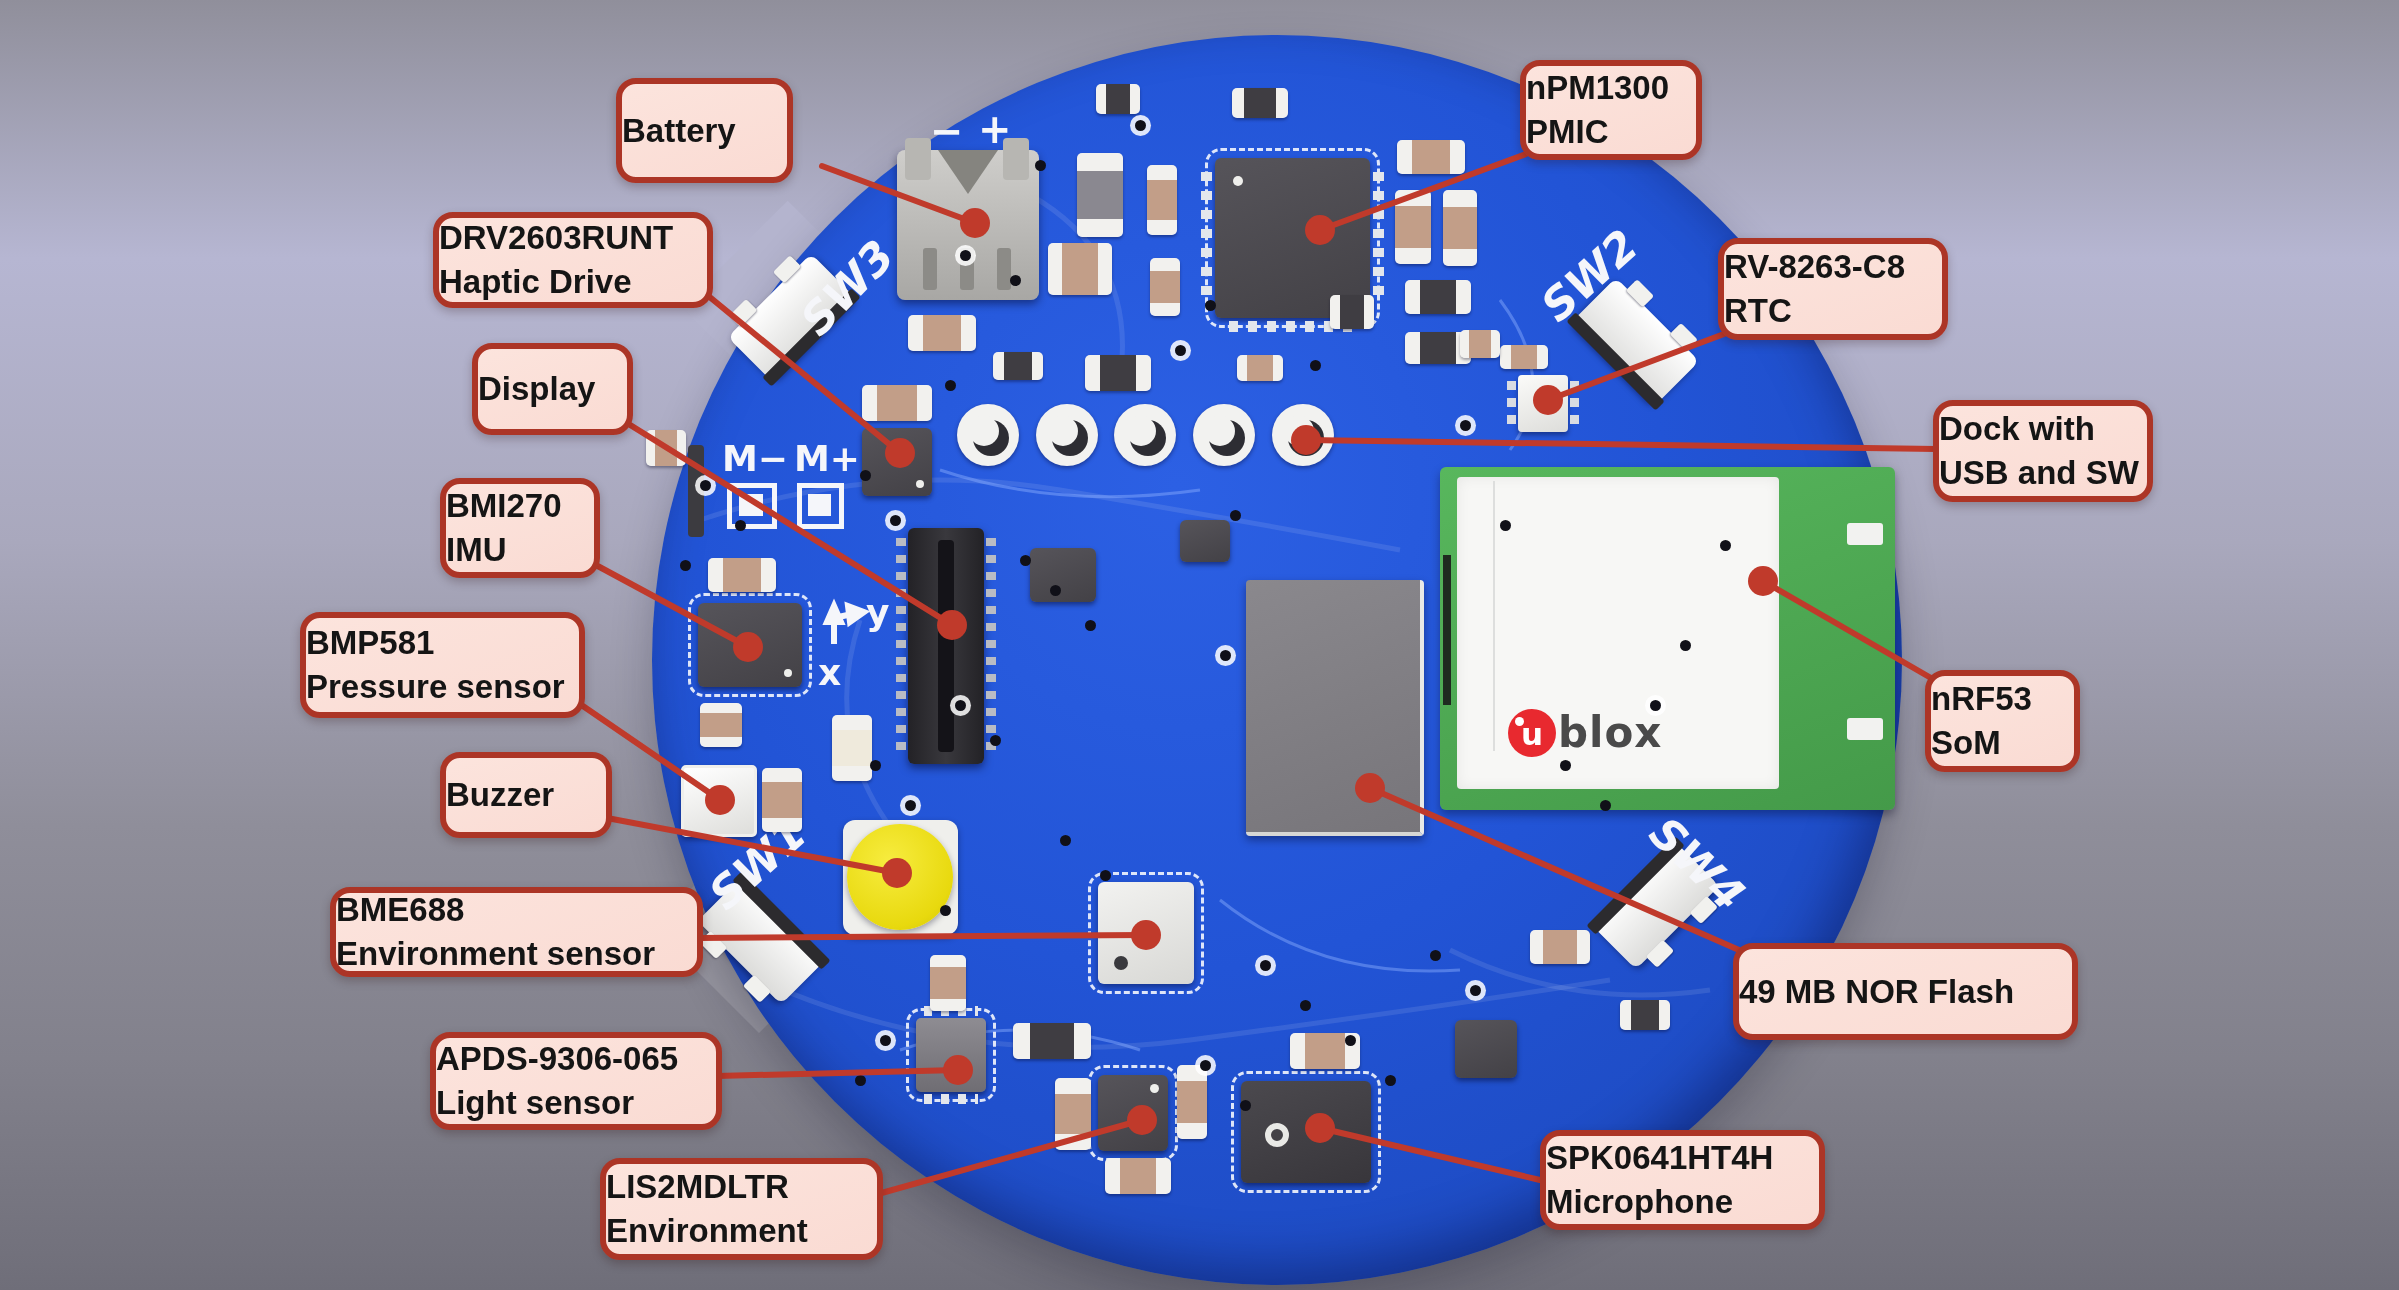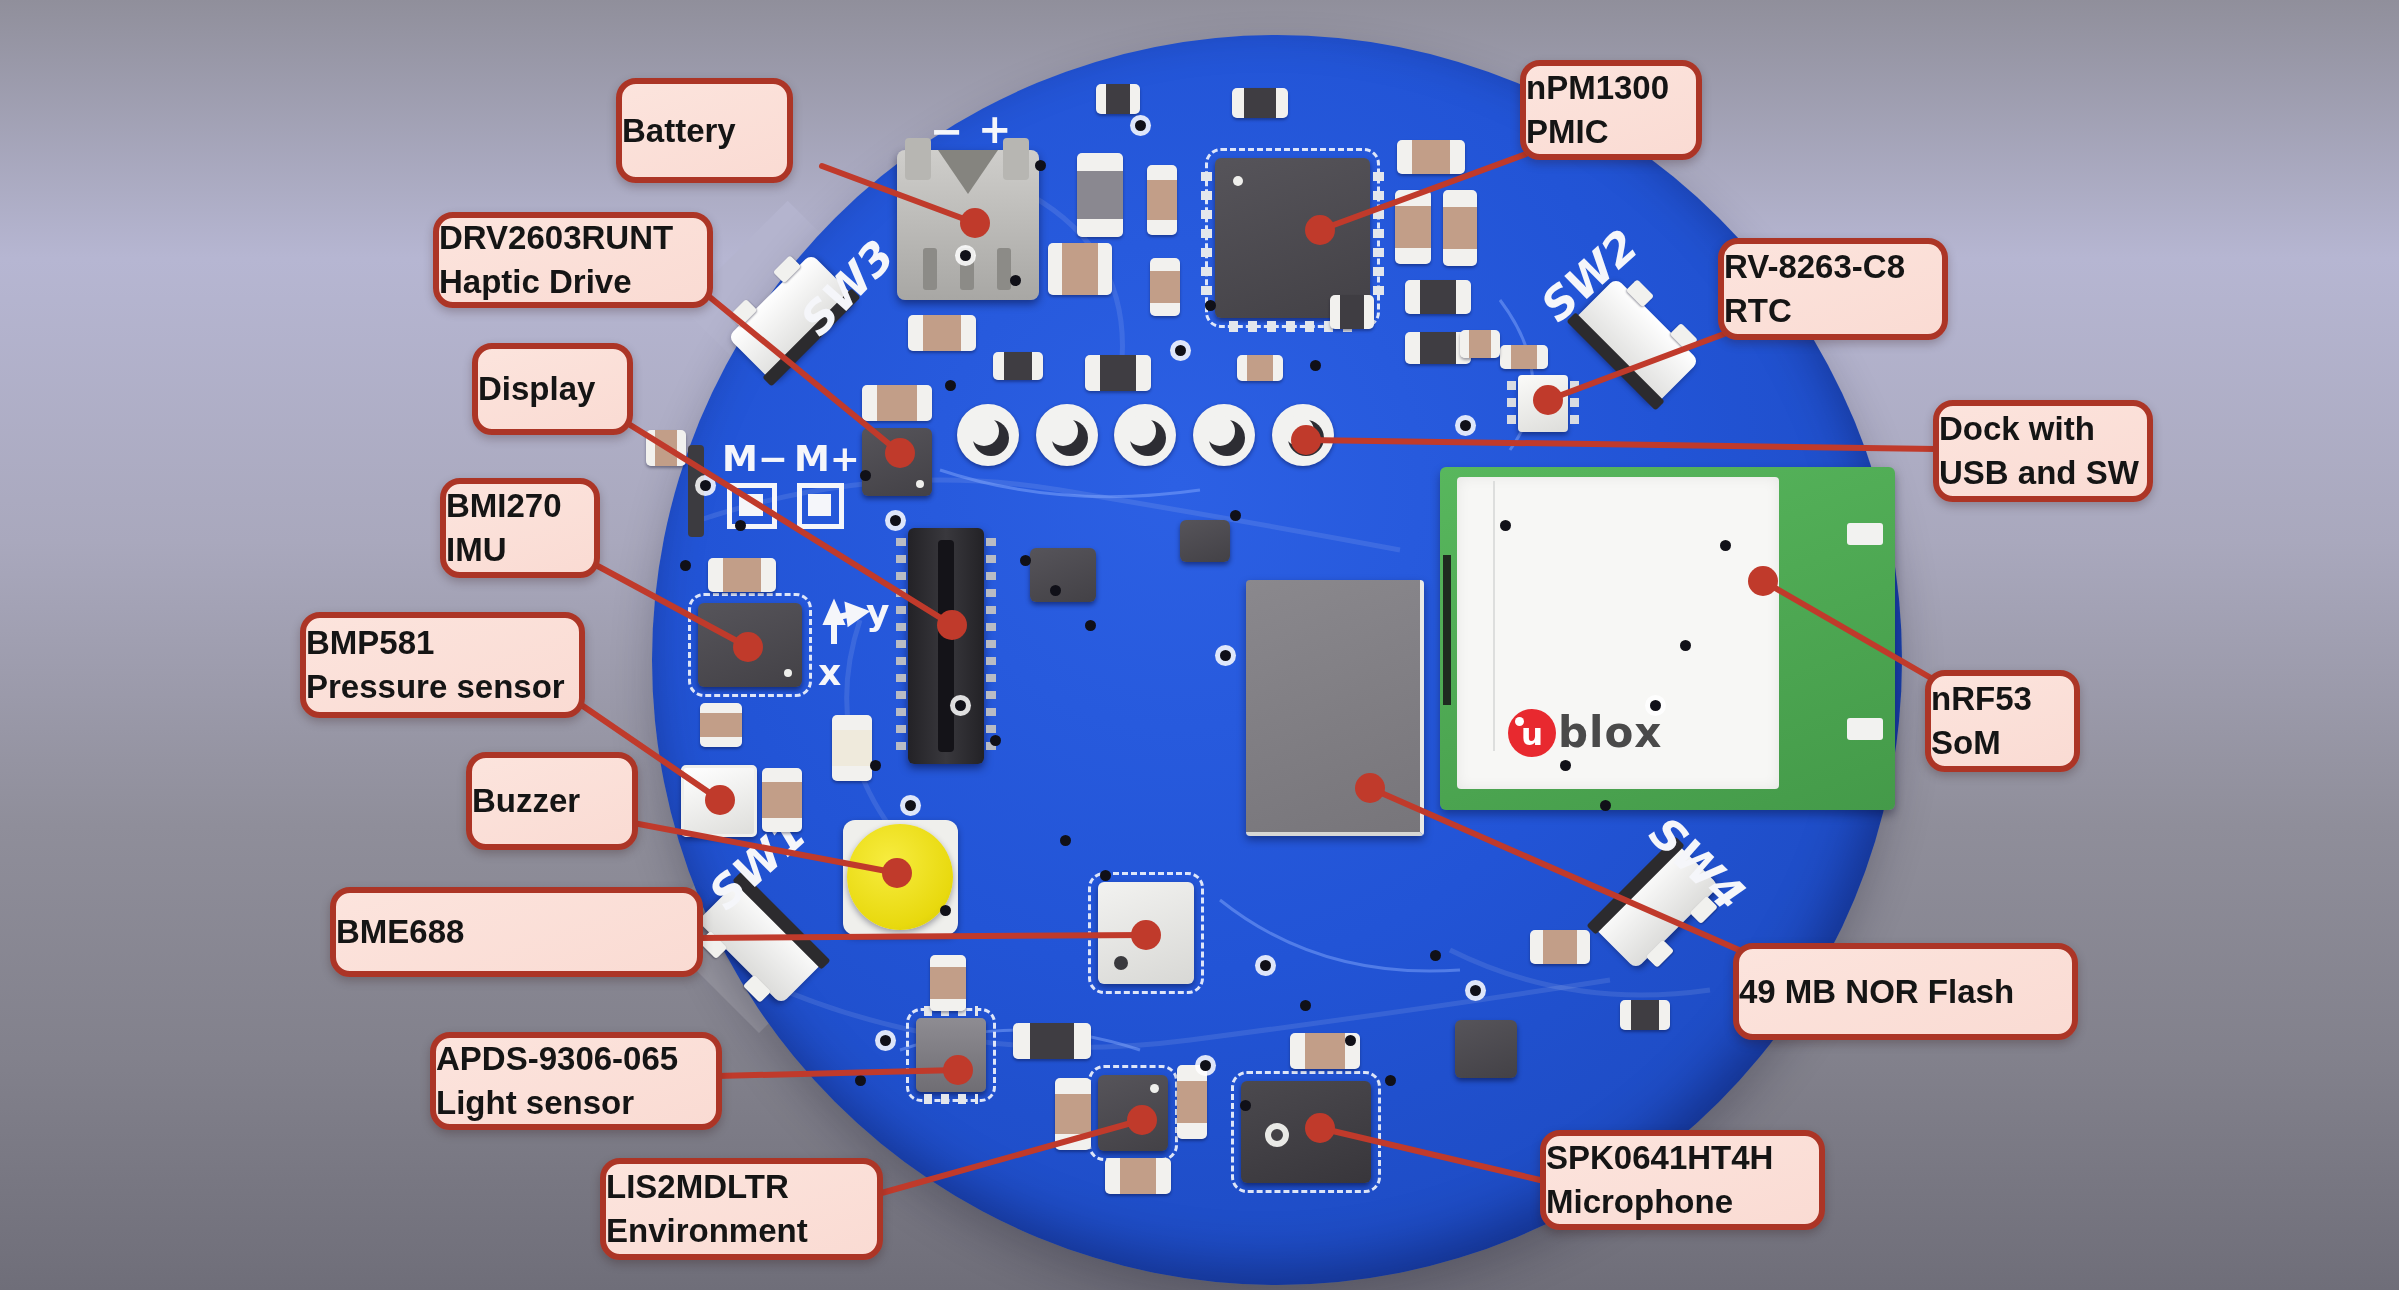--- a/index.html
+++ b/index.html
@@ -366,25 +366,26 @@
         <div>Display</div>
       </div>
       <div class="callout" style="left: 440px; top: 478px; width: 160px; height: 100px;">
         <div>BMI270</div>
         <div>IMU</div>
       </div>
       <div class="callout" style="left: 300px; top: 612px; width: 285px; height: 106px;">
         <div>BMP581</div>
         <div>Pressure sensor</div>
       </div>
-      <div class="callout" style="left: 440px; top: 752px; width: 172px; height: 98px; margin-left: 26px;">
+      <div class="callout" style="left: 440px; top: 752px; width: 172px; height: 86px;">
         <div>Buzzer</div>
       </div>
       <div class="callout" style="left: 330px; top: 887px; width: 373px; height: 90px;">
         <div>BME688</div>
+        <div>Environment sensor</div>
       </div>
       <div class="callout" style="left: 430px; top: 1032px; width: 292px; height: 98px;">
         <div>APDS-9306-065</div>
         <div>Light sensor</div>
       </div>
       <div class="callout" style="left: 600px; top: 1158px; width: 283px; height: 102px;">
         <div>LIS2MDLTR</div>
         <div>Environment</div>
       </div>
       <div class="callout" style="left: 1520px; top: 60px; width: 182px; height: 100px;">

